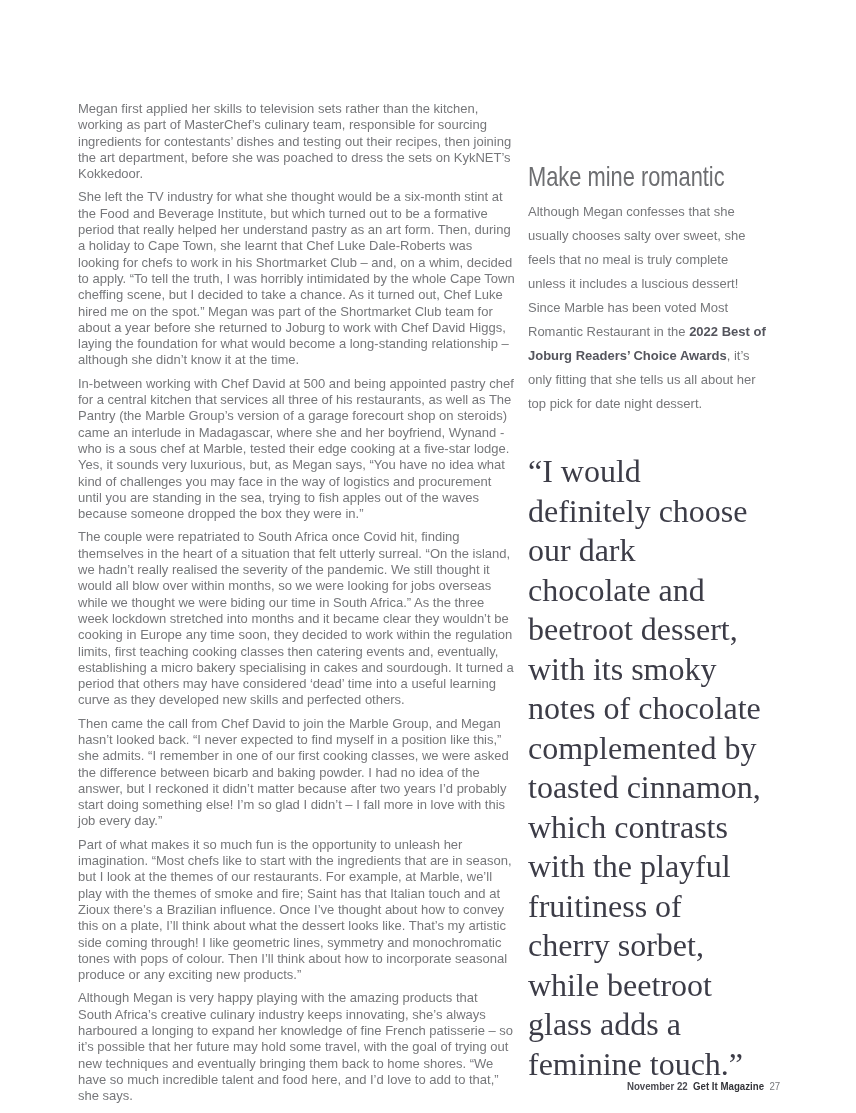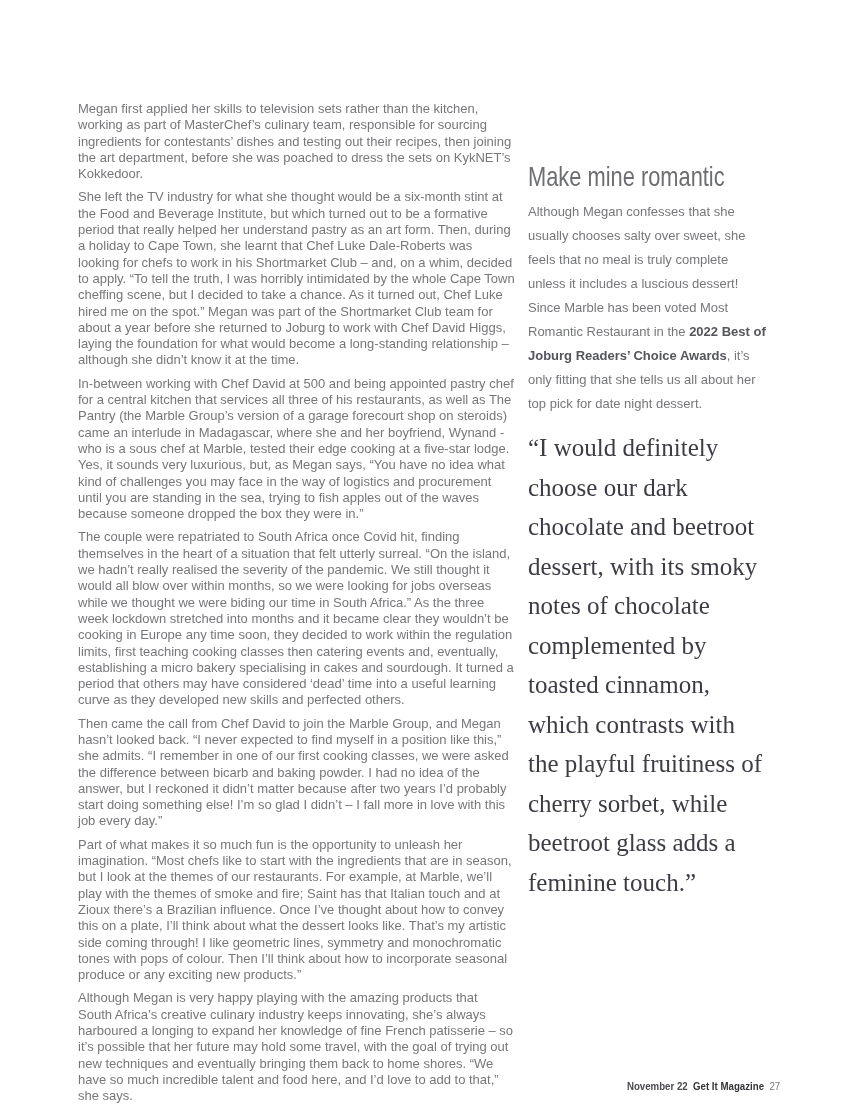--- a/index.html
+++ b/index.html
@@ -48,23 +48,23 @@
   .sidebar-intro {
     font-size: 13px;
     line-height: 24px;
     color: #76777a;
   }
   .sidebar-intro .accent-bold {
     font-weight: 700;
     color: #54555d;
   }
   .pull-quote {
-    margin-top: 12px;
+    margin-top: 36px;
     font-family: "Liberation Serif", serif;
-    font-size: 25px;
+    font-size: 32px;
     line-height: 39.5px;
     color: #3c3c47;
     width: 238px;
   }
 
   
   .page-footer {
     position: absolute;
     right: 76px;
     top: 1080px;

